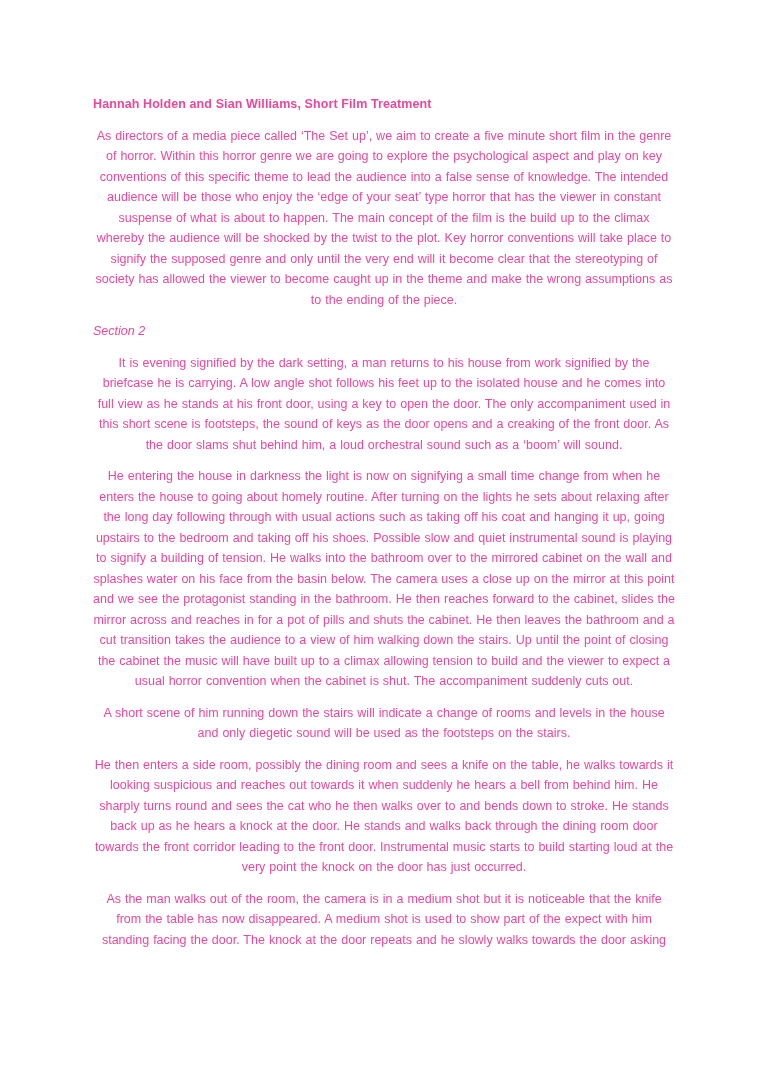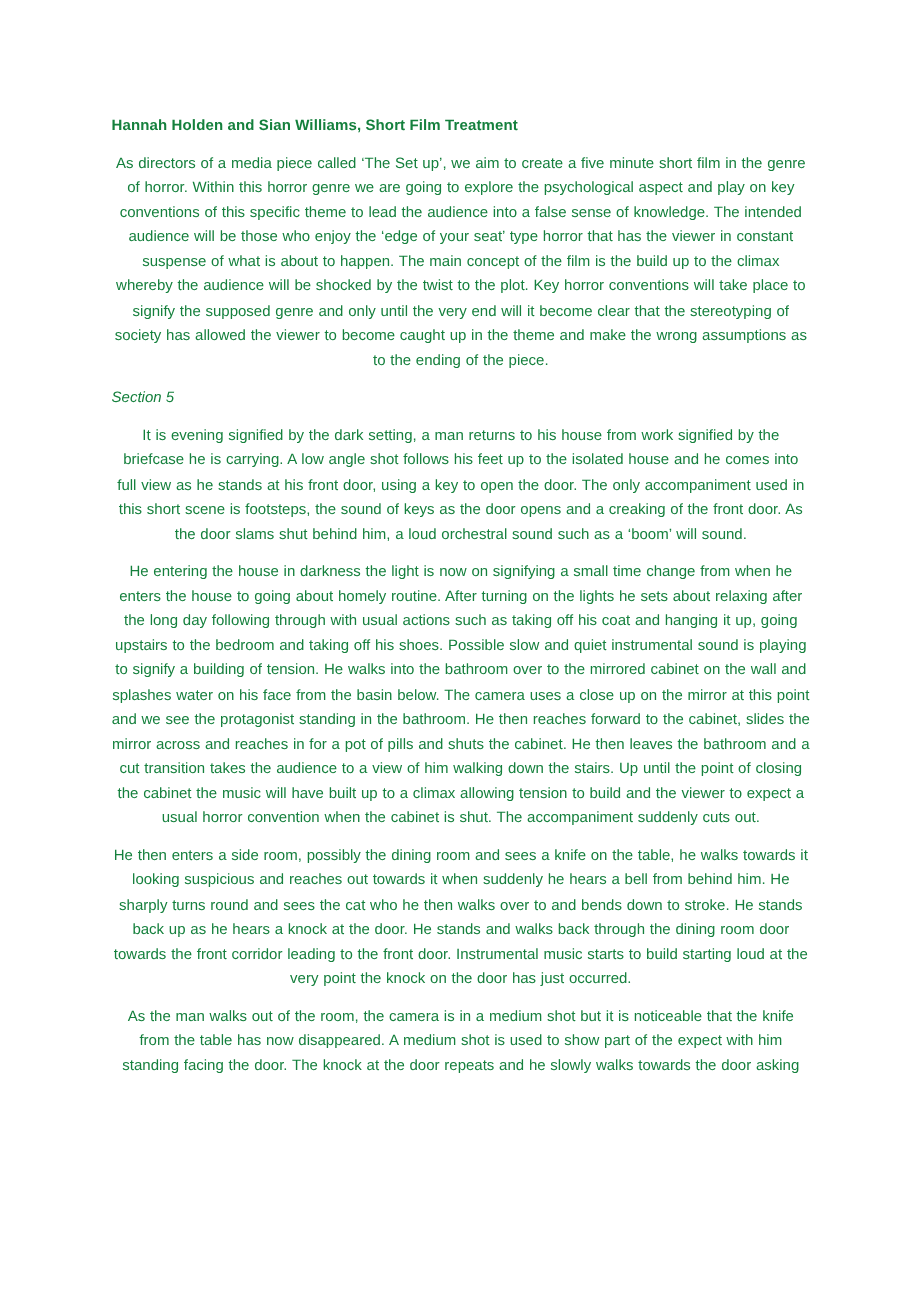--- a/index.html
+++ b/index.html
@@ -7,21 +7,21 @@
     padding: 0;
     background: #ffffff;
   }
   .doc-page {
     position: relative;
     width: 768px;
     height: 1087px;
     background: #ffffff;
     overflow: hidden;
     font-family: "Liberation Sans", sans-serif;
-    color: #15803d;
+    color: #ec4899;
   }
   .doc-content {
     position: absolute;
     left: 93px;
     top: 94px;
     width: 582px;
   }
   .doc-title {
     font-size: 12.5px;
     font-weight: bold;
@@ -48,25 +48,26 @@
 <body>
 
 <div class="doc-page">
   <div class="doc-content">
 
     <p class="doc-title">Hannah Holden and Sian Williams, Short Film Treatment</p>
 
 
     <p class="body-par">As directors of a media piece called ‘The Set up’, we aim to create a five minute short film in the genre of horror. Within this horror genre we are going to explore the psychological aspect and play on key conventions of this specific theme to lead the audience into a false sense of knowledge. The intended audience will be those who enjoy the ‘edge of your seat’ type horror that has the viewer in constant suspense of what is about to happen. The main concept of the film is the build up to the climax whereby the audience will be shocked by the twist to the plot. Key horror conventions will take place to signify the supposed genre and only until the very end will it become clear that the stereotyping of society has allowed the viewer to become caught up in the theme and make the wrong assumptions as to the ending of the piece.</p>
 
-    <p class="section-heading">Section 5</p>
+    <p class="section-heading">Section 2</p>
 
     <p class="body-par">It is evening signified by the dark setting, a man returns to his house from work signified by the briefcase he is carrying. A low angle shot follows his feet up to the isolated house and he comes into full view as he stands at his front door, using a key to open the door. The only accompaniment used in this short scene is footsteps, the sound of keys as the door opens and a creaking of the front door. As the door slams shut behind him, a loud orchestral sound such as a ‘boom’ will sound.</p>
 
     <p class="body-par">He entering the house in darkness the light is now on signifying a small time change from when he enters the house to going about homely routine. After turning on the lights he sets about relaxing after the long day following through with usual actions such as taking off his coat and hanging it up, going upstairs to the bedroom and taking off his shoes. Possible slow and quiet instrumental sound is playing to signify a building of tension. He walks into the bathroom over to the mirrored cabinet on the wall and splashes water on his face from the basin below. The camera uses a close up on the mirror at this point and we see the protagonist standing in the bathroom. He then reaches forward to the cabinet, slides the mirror across and reaches in for a pot of pills and shuts the cabinet. He then leaves the bathroom and a cut transition takes the audience to a view of him walking down the stairs. Up until the point of closing the cabinet the music will have built up to a climax allowing tension to build and the viewer to expect a usual horror convention when the cabinet is shut. The accompaniment suddenly cuts out.</p>
 
+    <p class="body-par">A short scene of him running down the stairs will indicate a change of rooms and levels in the house and only diegetic sound will be used as the footsteps on the stairs.</p>
 
     <p class="body-par">He then enters a side room, possibly the dining room and sees a knife on the table, he walks towards it looking suspicious and reaches out towards it when suddenly he hears a bell from behind him. He sharply turns round and sees the cat who he then walks over to and bends down to stroke. He stands back up as he hears a knock at the door. He stands and walks back through the dining room door towards the front corridor leading to the front door. Instrumental music starts to build starting loud at the very point the knock on the door has just occurred.</p>
 
     <p class="body-par">As the man walks out of the room, the camera is in a medium shot but it is noticeable that the knife from the table has now disappeared. A medium shot is used to show part of the expect with him standing facing the door. The knock at the door repeats and he slowly walks towards the door asking</p>
 
   </div>
 </div>
 
 </body></html>

